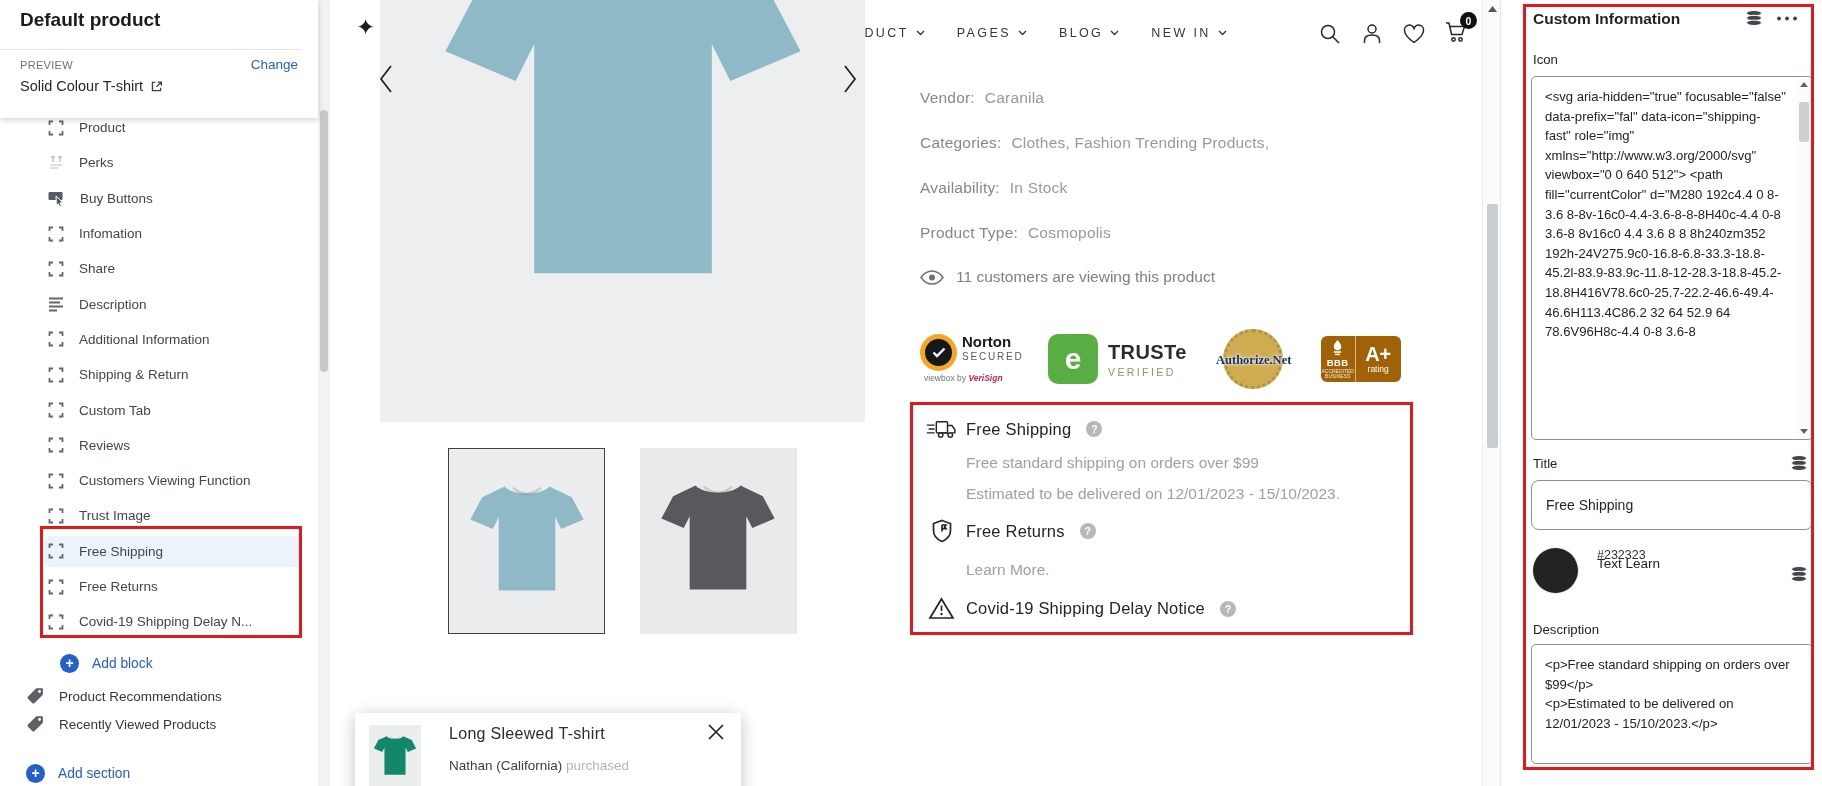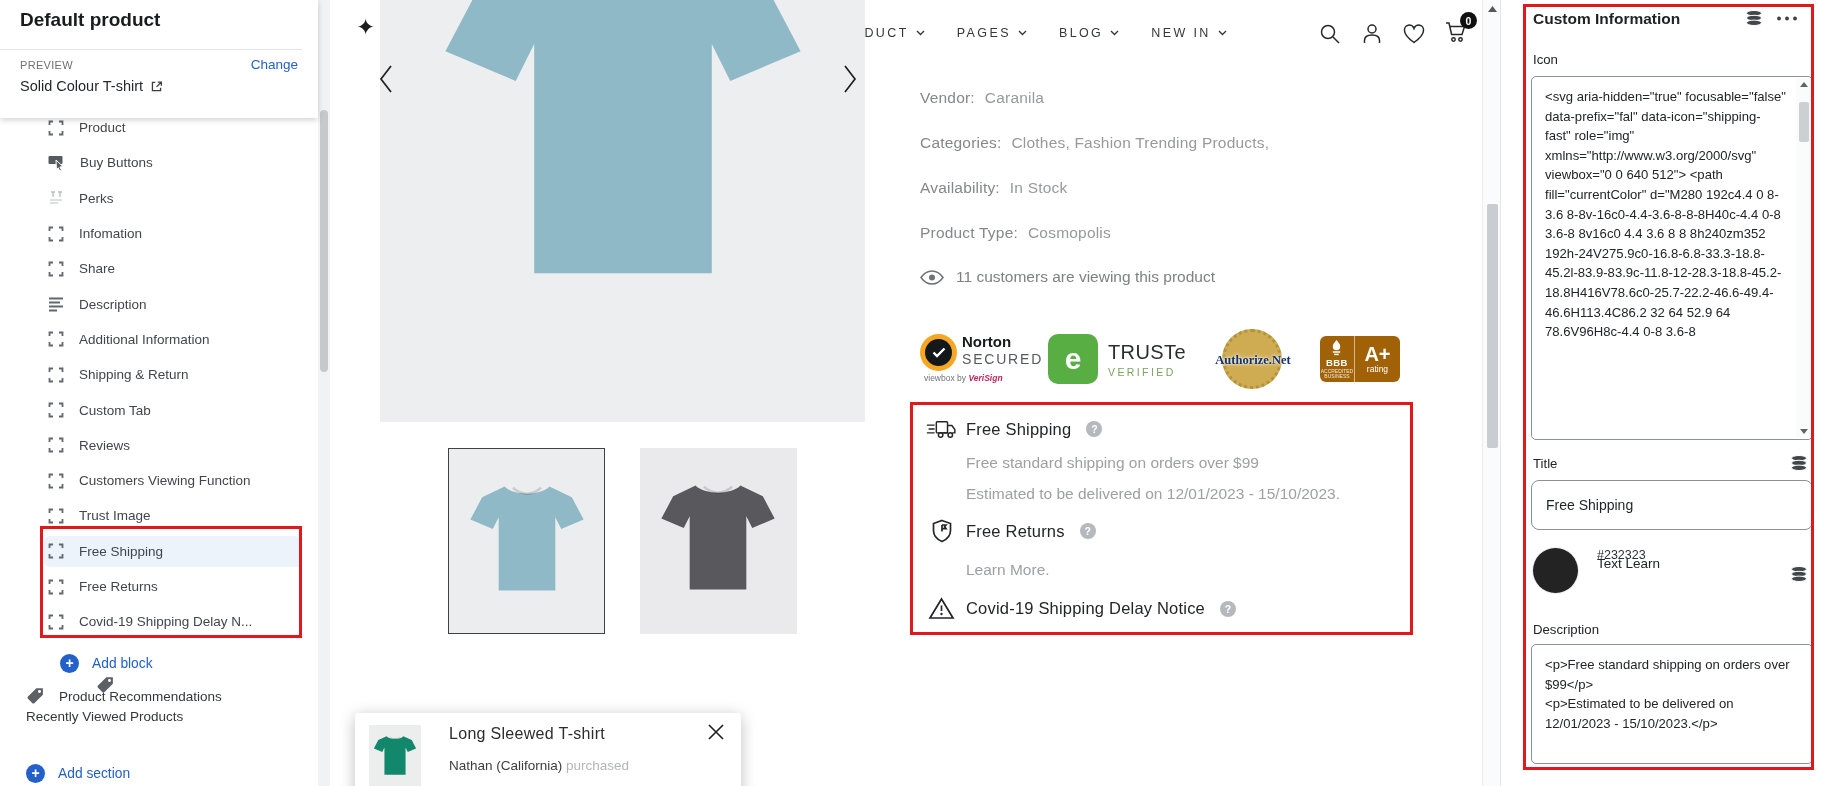--- a/index.html
+++ b/index.html
@@ -16,21 +16,21 @@
   .blocks li{position:relative;height:35.3px;display:flex;align-items:center;padding-left:48px;gap:15px;font-size:13.5px;color:#40464d;cursor:pointer;z-index:0;}
   .blocks li.sel::before{content:"";position:absolute;left:44px;right:16px;top:2px;bottom:2px;background:#edf3fb;border-radius:6px;z-index:-1;}
   .bi{flex:0 0 auto;stroke:#63686e;fill:none;stroke-width:1.8;}
   .bi.fill{fill:#565b61;stroke:none;}
   .bi.dim{stroke:#a9aeb3;opacity:.8;}
   .sb-red{position:absolute;left:40px;top:526px;width:262px;height:112px;border:3px solid var(--annotation);z-index:6;pointer-events:none;}
   .addrow{position:absolute;left:0;height:34px;display:flex;align-items:center;gap:13px;font-size:13.8px;color:var(--link);cursor:pointer;}
   .addrow.r1{top:646px;padding-left:60px;}
   .addrow.r2{top:756px;padding-left:26px;}
   .secrow{position:absolute;left:0;height:38px;display:flex;align-items:center;gap:15px;font-size:13.5px;color:#33383d;padding-left:26px;cursor:pointer;}
-  .secrow.s1{top:677px;} .secrow.s2{top:676px;flex-direction:column;}
+  .secrow.s1{top:677px;} .secrow.s2{top:705px;}
   .plus{width:19px;height:19px;border-radius:50%;background:var(--link);color:#fff;display:flex;align-items:center;justify-content:center;font-size:14px;font-weight:700;line-height:1;}
   .topcard{position:absolute;left:0;top:0;width:318px;height:118px;background:#fff;box-shadow:0 2px 6px rgba(0,0,0,.18);z-index:10;}
   .tc-title{position:absolute;left:20px;top:9px;font-size:19px;font-weight:600;color:#191b1d;}
   .tc-div{position:absolute;left:0;right:16px;top:49px;border-top:1px solid #e3e4e6;}
   .tc-prev{position:absolute;left:20px;top:59px;font-size:11px;letter-spacing:.3px;color:#6b7177;}
   .tc-change{position:absolute;right:20px;top:57px;font-size:13.5px;color:var(--link);cursor:pointer;}
   .tc-name{position:absolute;left:20px;top:78px;font-size:14.5px;color:#24282c;display:flex;align-items:center;gap:7px;cursor:pointer;}
 
   
   .preview{position:absolute;left:330px;top:0;width:1152px;height:786px;background:#fff;}
@@ -51,26 +51,26 @@
   .meta .mrow{font-size:15.5px;line-height:24px;letter-spacing:.2px;}
   .meta .ml{color:#85888b;margin-right:10px;}
   .meta .mv{color:#97999c;}
   .viewers{position:absolute;left:590px;top:268px;display:flex;align-items:center;gap:12px;font-size:15.5px;color:#7e8082;}
   .badges{position:absolute;left:590px;top:326px;height:66px;display:flex;gap:24px;align-items:center;}
   .norton{position:relative;width:104px;height:56px;}
   .n-seal{position:absolute;left:0;top:3px;width:37px;height:37px;border-radius:50%;background:#f5a623;display:flex;align-items:center;justify-content:center;}
   .n-in{width:27px;height:27px;border-radius:50%;background:#15181b;display:flex;align-items:center;justify-content:center;}
   .n-txt{position:absolute;left:42px;top:2px;}
   .n-name{font-size:15px;font-weight:800;color:#17191c;}
-  .n-sub{font-size:14px;letter-spacing:1.8px;color:#55595e;margin-top:1px;}
+  .n-sub{font-size:10px;letter-spacing:1.8px;color:#55595e;margin-top:1px;}
   .n-foot{position:absolute;left:4px;top:42px;font-size:8.5px;color:#707478;white-space:nowrap;}
   .n-foot b{color:#c2255c;font-style:italic;}
   .truste{display:flex;gap:10px;align-items:center;}
   .t-mark{width:50px;height:50px;border-radius:10px;background:#58ad43;color:#fff;display:flex;align-items:center;justify-content:center;font-size:30px;font-weight:700;}
-  .t-name{font-size:20px;font-weight:400;color:#2b2e31;letter-spacing:.4px;}
+  .t-name{font-size:20px;font-weight:700;color:#2b2e31;letter-spacing:.4px;}
   .t-sub{font-size:10.5px;letter-spacing:2.4px;color:#7ba260;margin-top:2px;}
   .auth{position:relative;width:86px;height:62px;}
   .a-seal{position:absolute;left:12px;top:1px;width:60px;height:60px;border-radius:50%;background:#cfac52;border:3px dotted #b2923c;}
   .a-name{position:absolute;left:0;top:25px;width:86px;text-align:center;font-size:12.5px;font-weight:700;color:#12306b;font-family:"Liberation Serif",serif;text-shadow:0 0 2px #fff,0 0 4px #fff;}
   .bbb{width:80px;height:46px;background:#a16207;border-radius:6px;display:flex;color:#fff;overflow:hidden;}
   .b-left{width:35px;display:flex;flex-direction:column;align-items:center;justify-content:center;border-right:1px solid rgba(255,255,255,.55);gap:1px;}
   .b-name{font-size:9.5px;font-weight:800;letter-spacing:.4px;}
   .b-acc{font-size:5px;line-height:5px;color:rgba(255,255,255,.85);text-align:center;}
   .b-right{flex:1;display:flex;flex-direction:column;align-items:center;justify-content:center;}
   .b-rating{font-size:20px;font-weight:800;line-height:20px;}
@@ -154,32 +154,32 @@
 
   <aside class="sidebar">
     <ul class="blocks">
       <li>
           <svg class="bi" width="16" height="16">
             <use href="#i-corners"></use>
           </svg>
           <span>Product</span>
         </li>
       <li>
+          <svg class="bi dim" width="16" height="16">
+            <path d="M3 2h4M5 2v5M10 2h4M12 2v5" stroke-width="1.4"></path>
+            <path d="M2 10h12M2 13h8" stroke-width="1.2"></path>
+          </svg>
+          <span>Perks</span>
+        </li>
+      <li>
           <svg class="bi fill" width="17" height="17">
             <rect x="0.5" y="2" width="14" height="8" rx="1"></rect>
             <polygon points="8,6 15,12.6 11.9,13 13.6,16.2 11.7,17 10.2,13.8 8.4,15.8" stroke="#fff" stroke-width="1"></polygon>
           </svg>
           <span>Buy Buttons</span>
-        </li>
-      <li>
-          <svg class="bi dim" width="16" height="16">
-            <path d="M3 2h4M5 2v5M10 2h4M12 2v5" stroke-width="1.4"></path>
-            <path d="M2 10h12M2 13h8" stroke-width="1.2"></path>
-          </svg>
-          <span>Perks</span>
         </li>
       <li>
           <svg class="bi" width="16" height="16">
             <use href="#i-corners"></use>
           </svg>
           <span>Infomation</span>
         </li>
       <li>
           <svg class="bi" width="16" height="16">
             <use href="#i-corners"></use>

